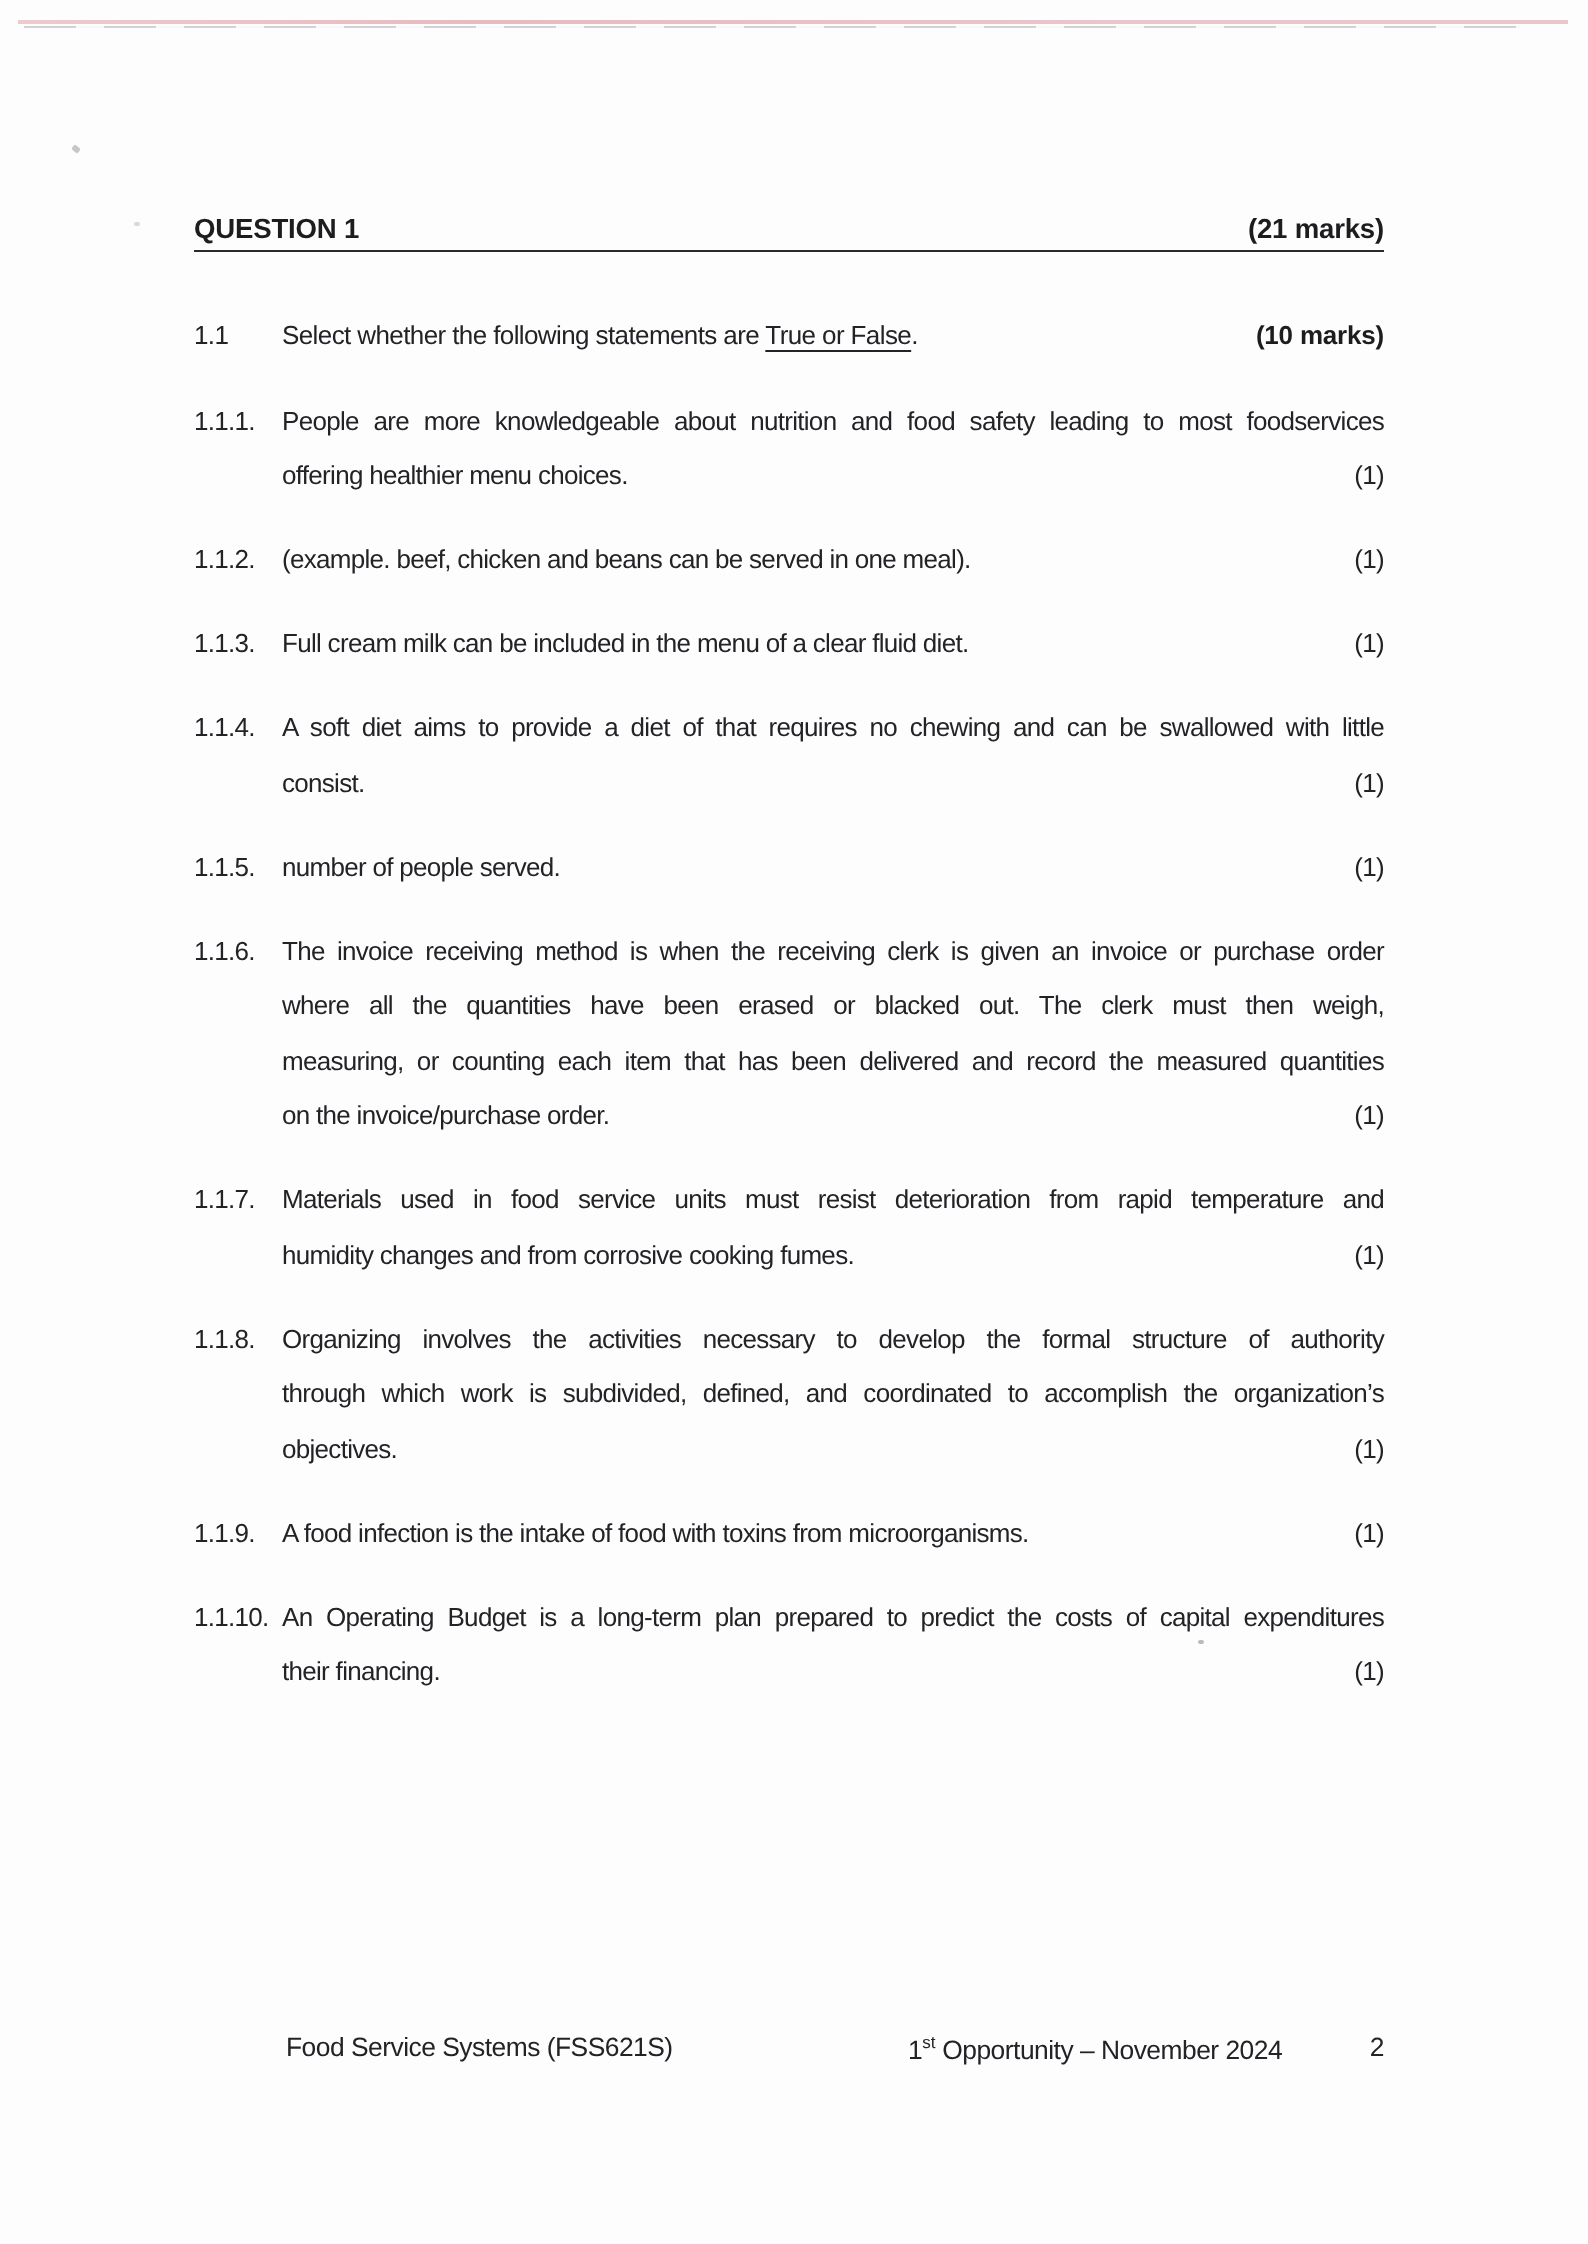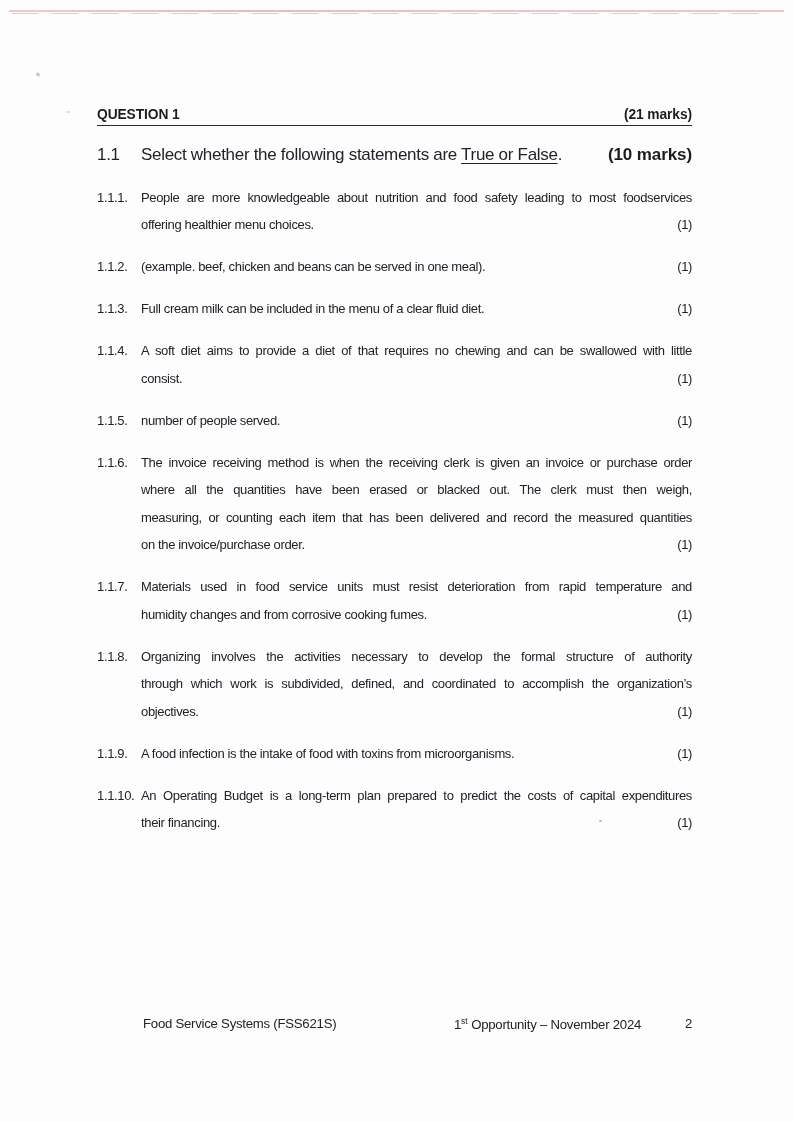--- a/index.html
+++ b/index.html
@@ -40,22 +40,22 @@
     margin-top: 107px;
     padding-bottom: 3px;
     border-bottom: 1.6px solid #2b2b2b;
     font-weight: bold; font-size: 13.8px; letter-spacing: -0.1px;
     color: #1d1d1f;
     gap: 16px;
   }
 
   .intro {
     display: flex;
-    margin-top: 15px;
-    font-size: 17px; line-height: 27.5px; letter-spacing: -0.3px;
+    margin-top: 28px;
+    font-size: 13px; line-height: 27.5px; letter-spacing: -0.3px;
   }
   .intro .num { width: 44px; flex-shrink: 0; }
   .intro .intro-text { flex: 1; }
   .ul { text-decoration: underline; text-underline-offset: 2.5px; }
   .intro-marks { font-weight: bold; letter-spacing: -0.1px; color: #1d1d1f; }
 
   .items { margin-top: 15px; }
   .item {
     display: flex;
     margin-bottom: 14.5px;

